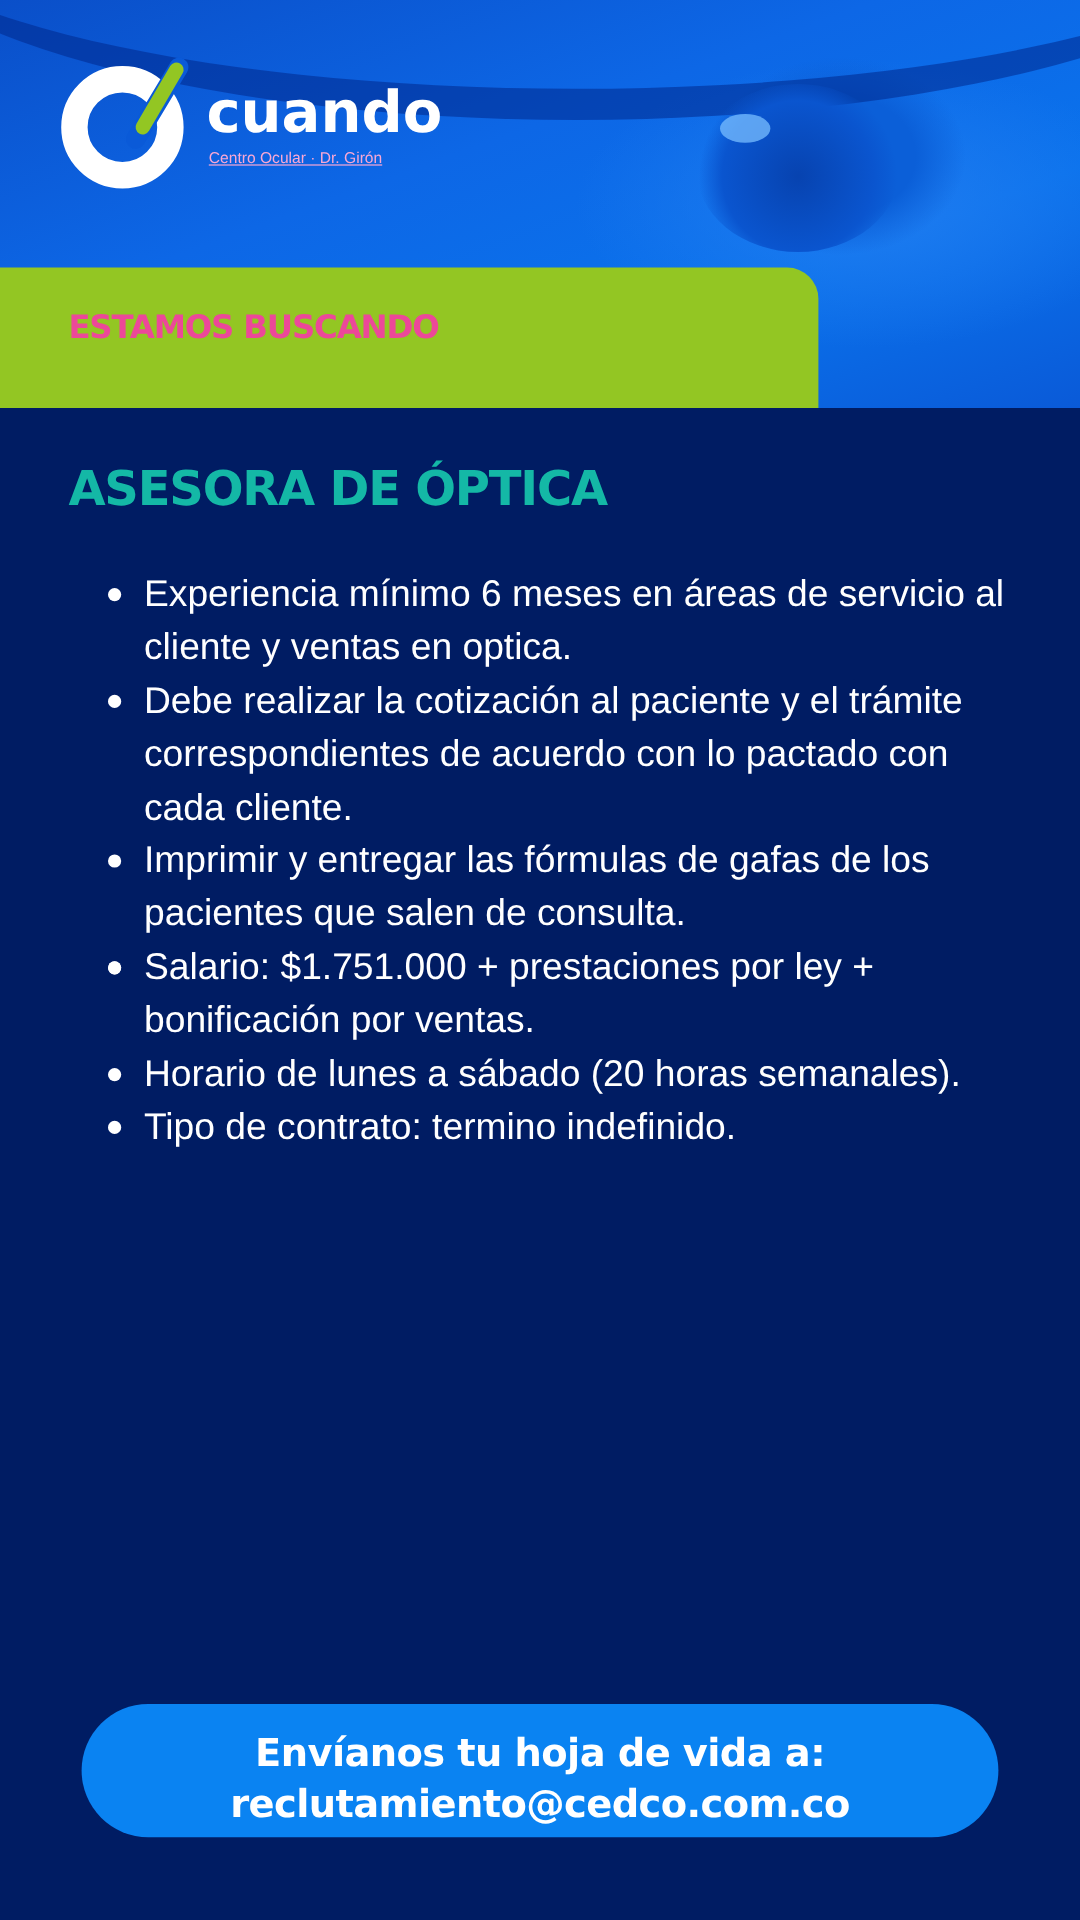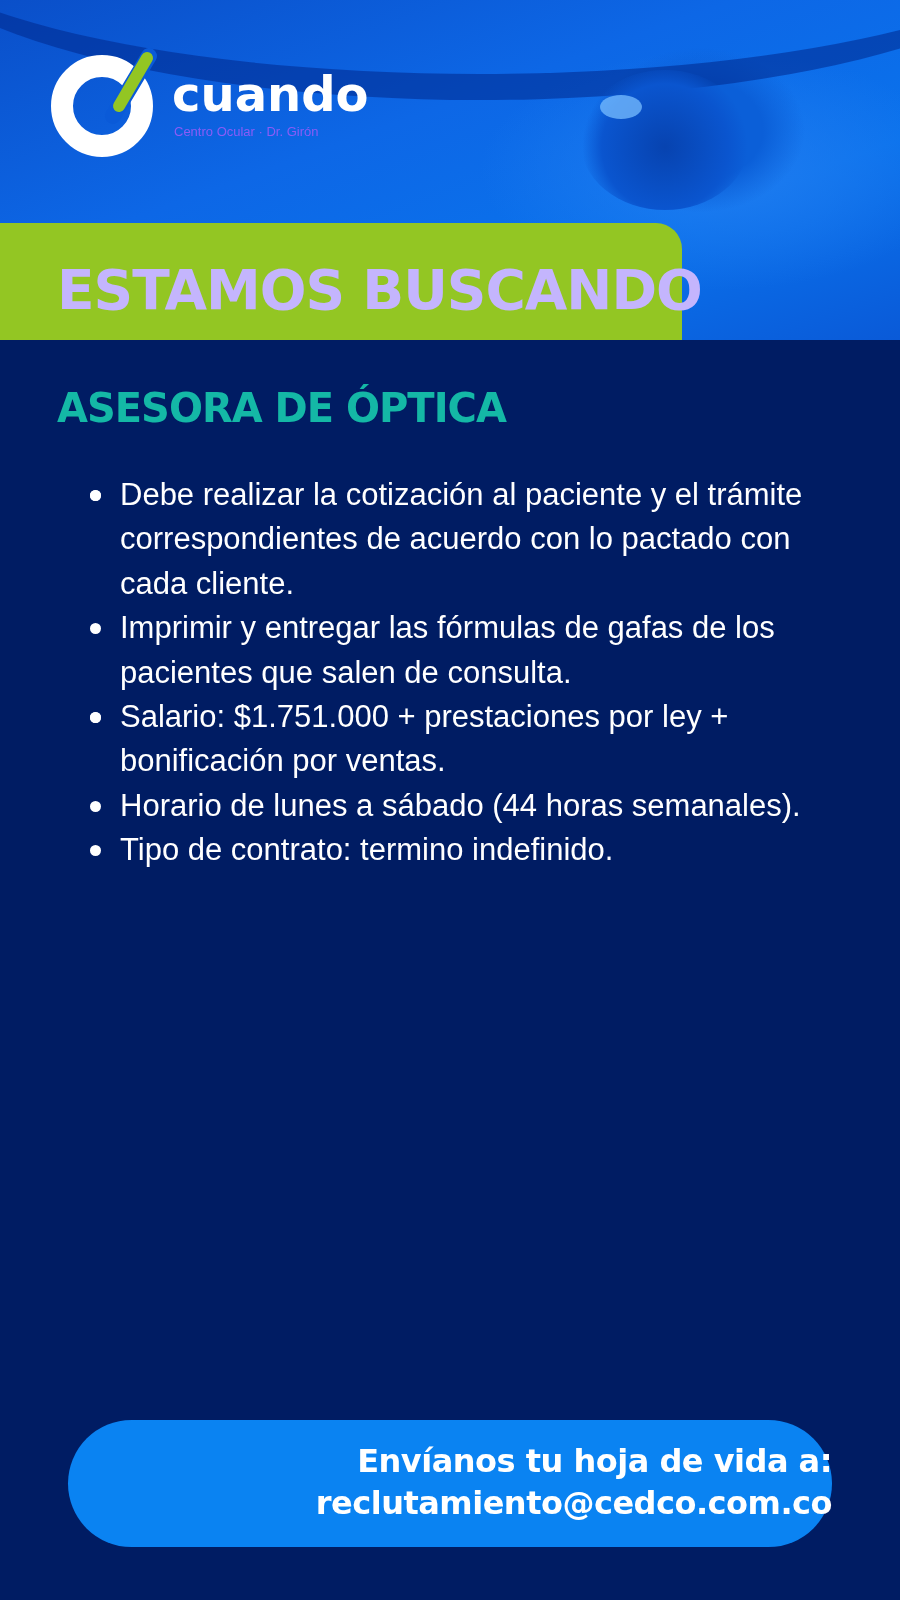--- a/index.html
+++ b/index.html
@@ -35,54 +35,54 @@
     position: absolute; left: 47px; top: 48px; width: 300px; height: 110px;
   }
   .logo-mark { position: absolute; left: 0; top: 0; width: 120px; height: 110px; }
   .logo-word {
     position: absolute; left: 125px; top: 22px;
     font-family: "DejaVu Sans", sans-serif; font-weight: bold;
     font-size: 48px; letter-spacing: 0px; color: #ffffff; line-height: 1;
   }
   .logo-tag {
     position: absolute; left: 127px; top: 76px;
-    font-size: 13px; color: #8b5cf6; white-space: nowrap;
+    font-size: 13px; color: #f9a8d4; white-space: nowrap; text-decoration: underline;
   }
   .banner {
     position: absolute; left: 0; top: 223px; width: 682px; height: 117px;
     background: #93c623;
     border-top-right-radius: 26px;
   }
   .banner-text {
     position: absolute; left: 57px; top: 258px;
     font-family: "DejaVu Sans", sans-serif; font-weight: bold;
-    font-size: 55px; color: #c4b5fd; letter-spacing: -1px; white-space: nowrap;
+    font-size: 27px; color: #ec4899; letter-spacing: -1px; white-space: nowrap;
   }
   .job-title {
     position: absolute; left: 57px; top: 385px;
     font-family: "DejaVu Sans", sans-serif; font-weight: bold;
     font-size: 40px; color: #14b8a6; letter-spacing: -1px; white-space: nowrap;
   }
   .reqs {
     position: absolute; left: 90px; top: 473px; width: 770px;
     list-style: none;
   }
   .reqs li {
     position: relative; padding-left: 30px;
     font-size: 31px; line-height: 44.4px; color: #ffffff;
   }
   .reqs li .bullet {
     position: absolute; left: 0; top: 17px; width: 11px; height: 11px;
     border-radius: 50%; background: #ffffff;
   }
   .cta {
-    position: absolute; left: 68px; top: 1420px; width: 764px; height: 127px;
+    position: absolute; left: 68px; top: 1420px; width: 764px; height: 111px;
     background: #0a83f2;
     border-radius: 64px;
-    text-align: right;
+    text-align: center;
     padding-top: 20px;
   }
   .cta-line {
     display: block; font-family: "DejaVu Sans", sans-serif; font-weight: bold;
     font-size: 32px; line-height: 42px; color: #ffffff; letter-spacing: -0.5px;
   }
 </style>
 </head>
 <body>
 
@@ -101,25 +101,25 @@
   <div class="logo-word">cuando</div>
   <div class="logo-tag">Centro Ocular · Dr. Girón</div>
 </div>
 
 <div class="banner"></div>
 <div class="banner-text">ESTAMOS BUSCANDO</div>
 
 <h1 class="job-title">ASESORA DE ÓPTICA</h1>
 
 <ul class="reqs">
-  <li><span class="bullet"></span></li>
+  <li><span class="bullet"></span><span>Experiencia mínimo 6 meses en áreas de servicio al cliente y ventas en optica.</span></li>
   <li><span class="bullet"></span><span>Debe realizar la cotización al paciente y el trámite correspondientes de acuerdo con lo pactado con cada cliente.</span></li>
   <li><span class="bullet"></span><span>Imprimir y entregar las fórmulas de gafas de los pacientes que salen de consulta.</span></li>
   <li><span class="bullet"></span></li>
   <li><span class="bullet"></span><span>Salario: $1.751.000 + prestaciones por ley + bonificación por ventas.</span></li>
-  <li><span class="bullet"></span><span>Horario de lunes a sábado (44 horas semanales).</span></li>
+  <li><span class="bullet"></span><span>Horario de lunes a sábado (20 horas semanales).</span></li>
   <li><span class="bullet"></span><span>Tipo de contrato: termino indefinido.</span></li>
 </ul>
 
 <div class="cta">
   <span class="cta-line">Envíanos tu hoja de vida a:</span>
   <span class="cta-line">reclutamiento@cedco.com.co</span>
 </div>
 
 </body></html>

